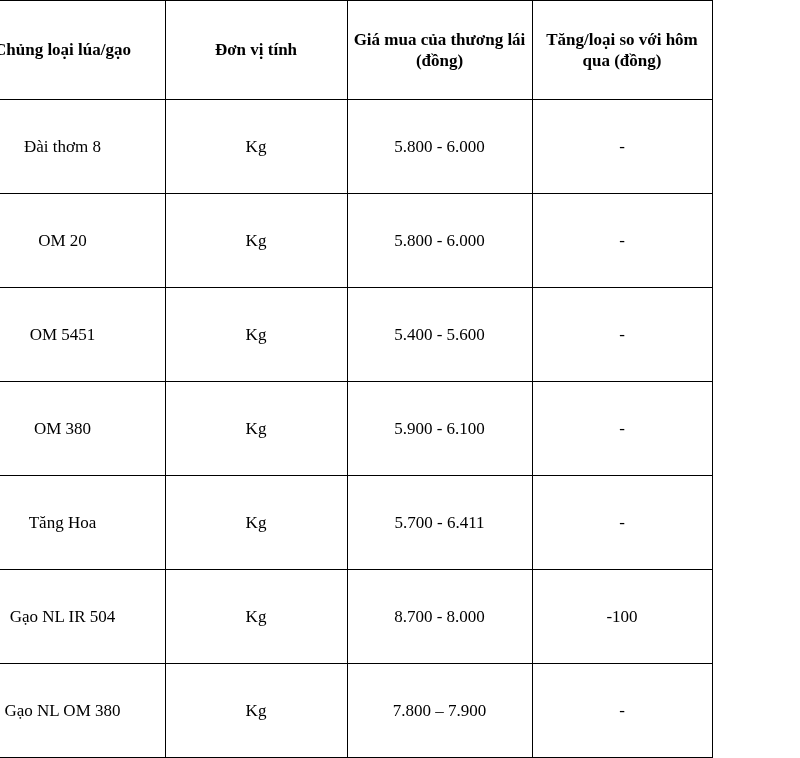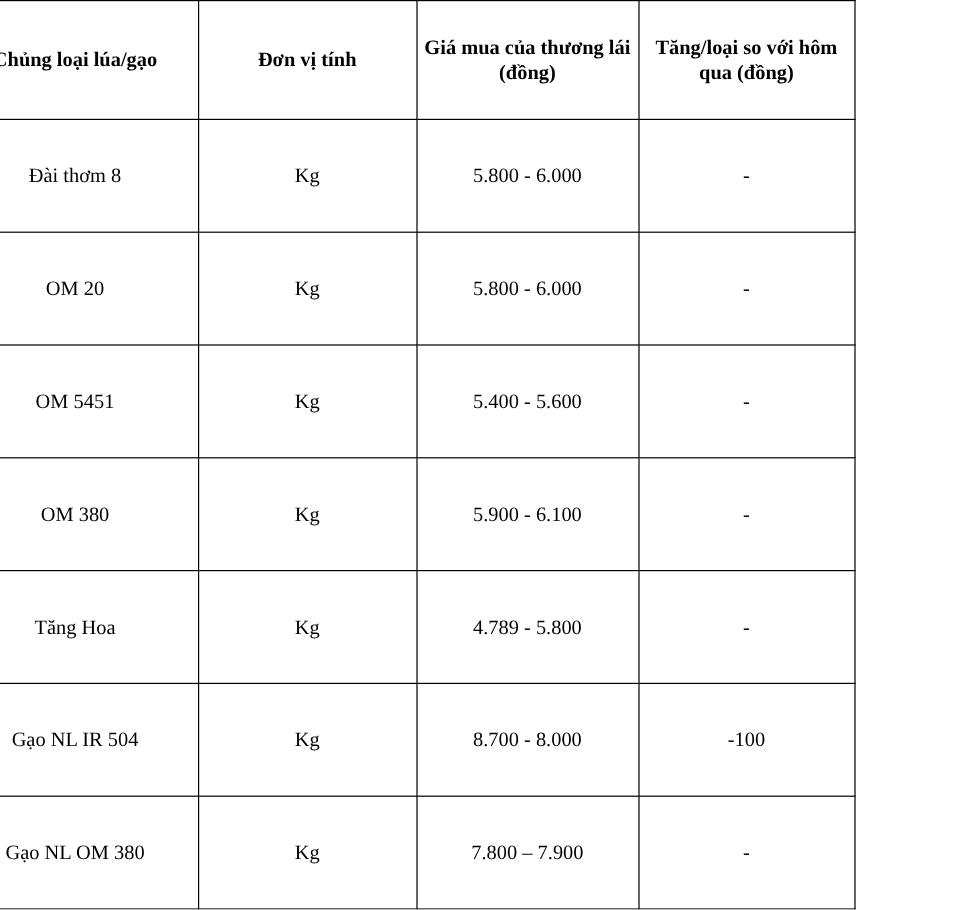--- a/index.html
+++ b/index.html
@@ -91,21 +91,21 @@
       </tr>
       <tr>
         <td>OM 380</td>
         <td>Kg</td>
         <td>5.900 - 6.100</td>
         <td>-</td>
       </tr>
       <tr>
         <td>Tăng Hoa</td>
         <td>Kg</td>
-        <td>4.789 - 5.800</td>
+        <td>5.700 - 6.411</td>
         <td>-</td>
       </tr>
       <tr>
         <td>Gạo NL IR 504</td>
         <td>Kg</td>
         <td>8.700 - 8.000</td>
         <td>-100</td>
       </tr>
       <tr>
         <td>Gạo NL OM 380</td>

